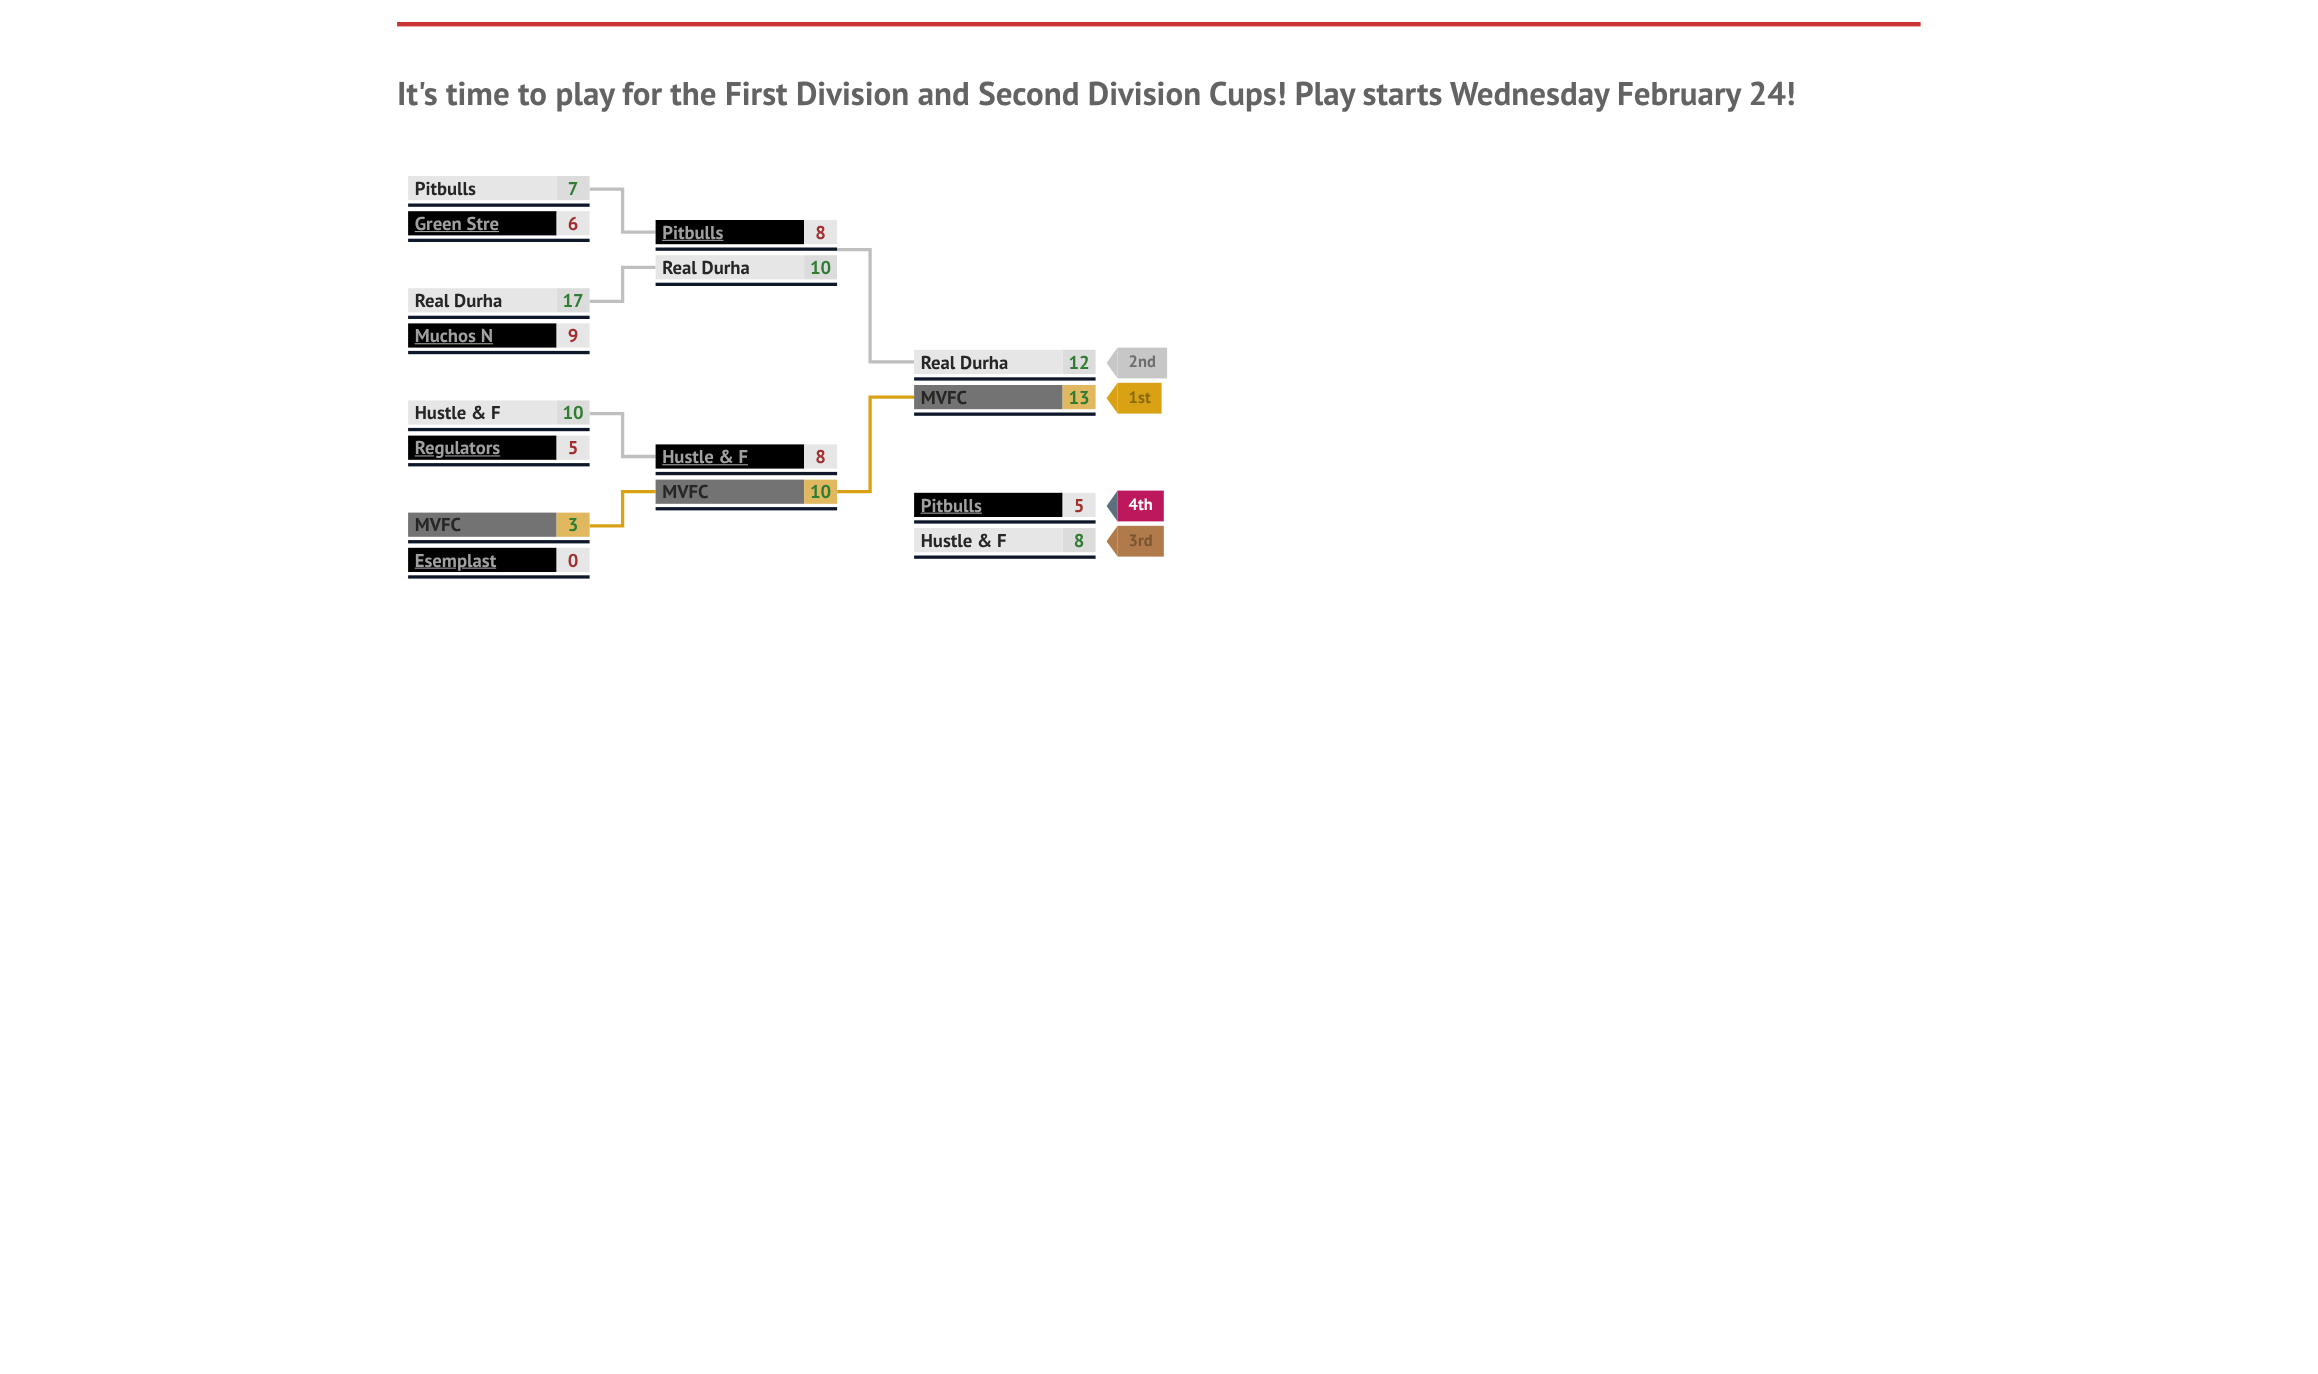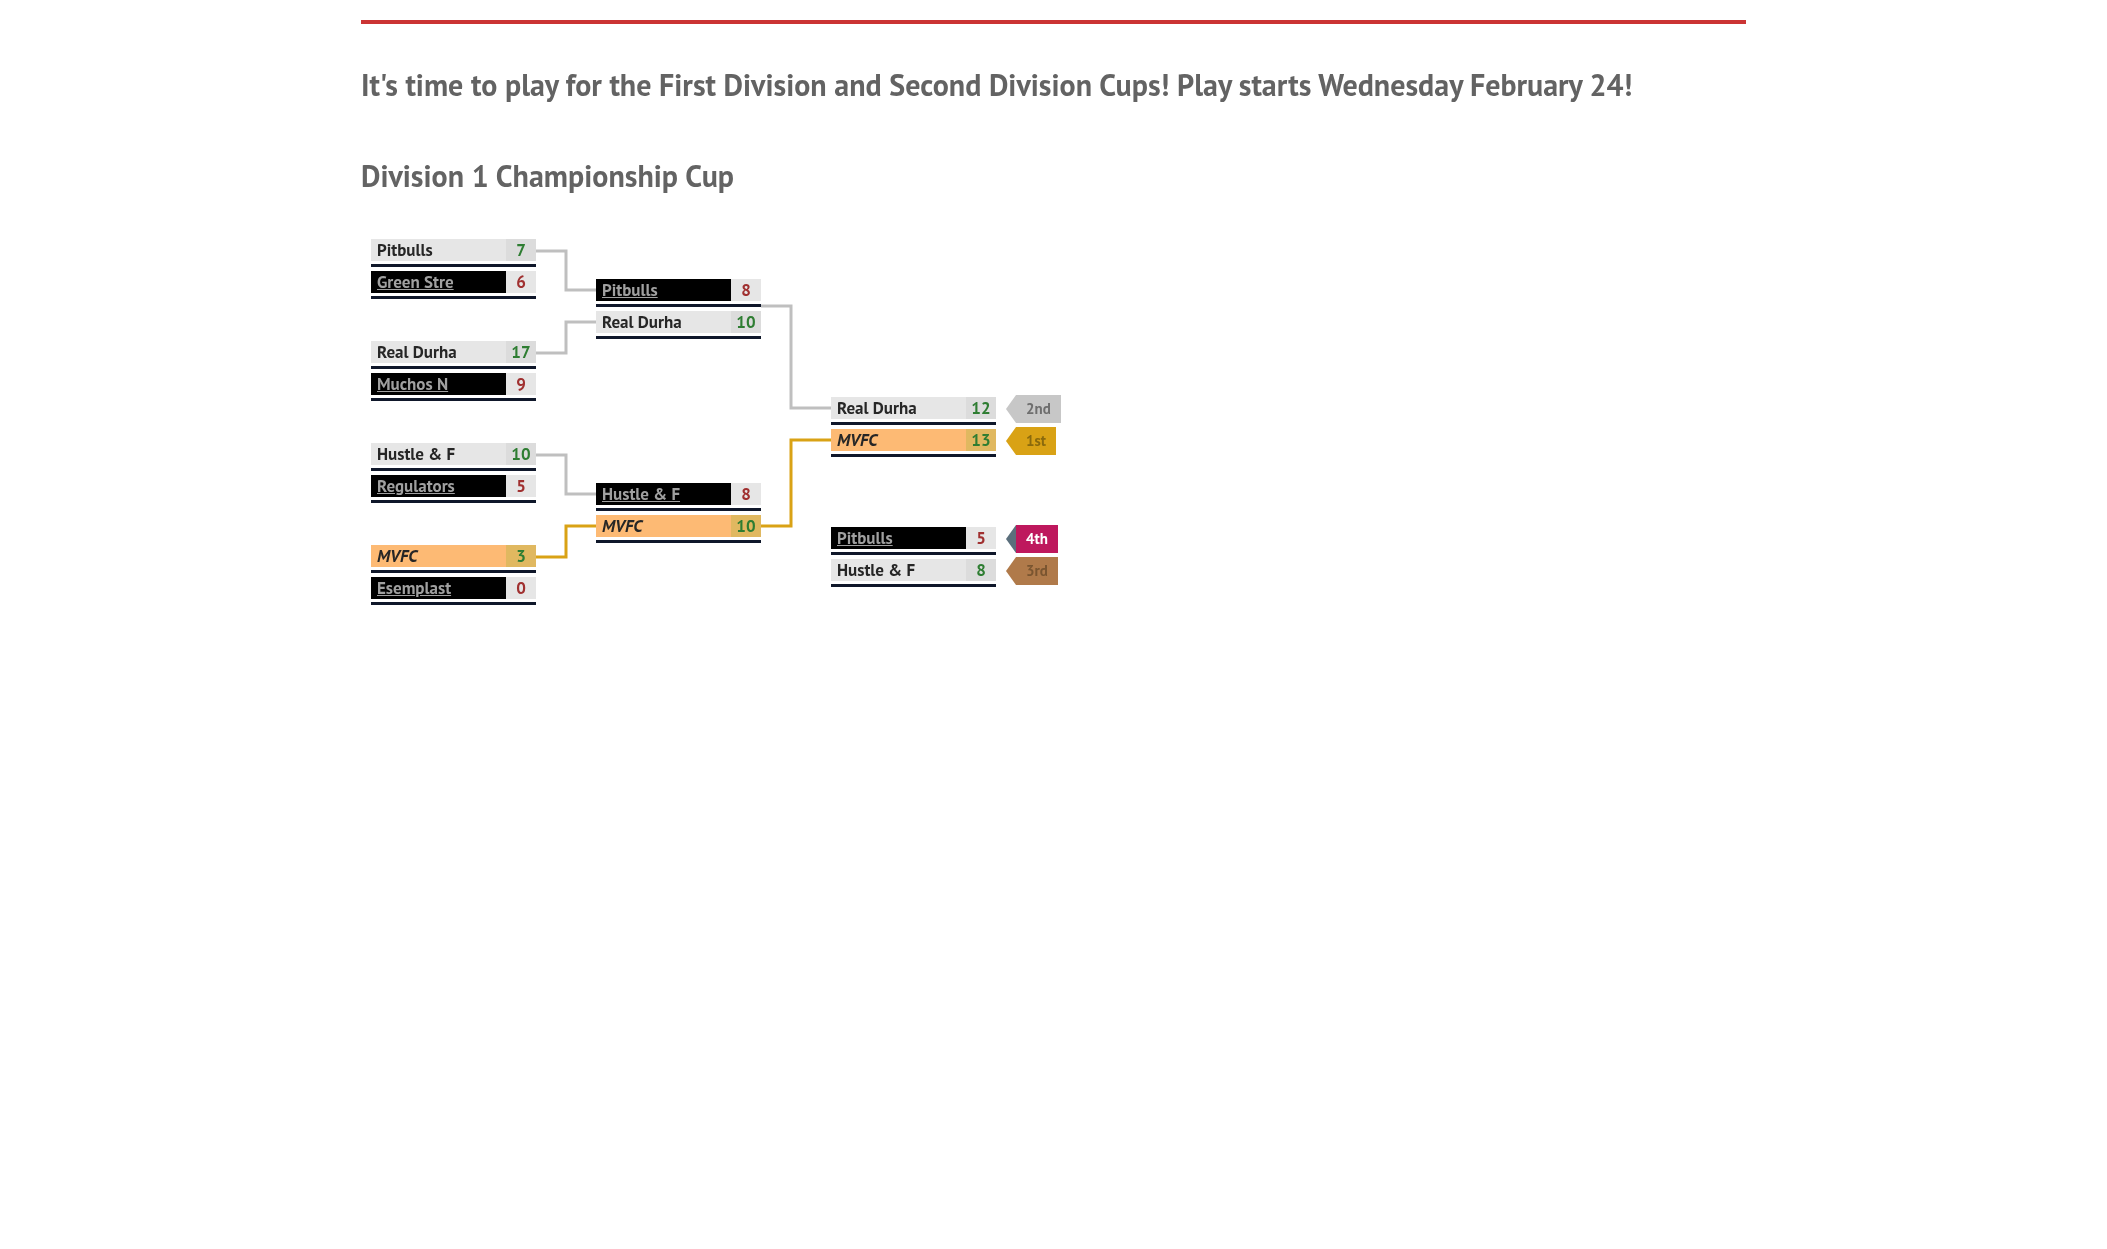--- a/index.html
+++ b/index.html
@@ -67,21 +67,21 @@
   .team-score {
     width: 30px;
     text-align: center;
     font-weight: 700;
   }
   
   .t-grey-win  .team-name  { background:#e6e6e6; color:#262626; }
   .t-grey-win  .team-score { background:#dcdcdc; color:#2e7d32; }
   .t-grey-lose .team-name  { background:#000000; color:#a0a0a0;text-decoration:underline; }
   .t-grey-lose .team-score { background:#e6e6e6; color:#a03030; }
-  .t-gold-win  .team-name  { background:#fdba74; color:#262626;font-style:italic; }
+  .t-gold-win  .team-name  { background:#737373; color:#262626; }
   .t-gold-win  .team-score { background:#e0b860; color:#2e7d32; } 
   .badge {
     position: absolute;
     height: 28px;
     line-height: 28px;
     padding: 0 10px 0 10px;
     font-size: 15px;
     font-weight: 700;
     color: #fff;
   }
@@ -106,21 +106,20 @@
     left: 0; top: 0;
     pointer-events: none;
   }
 </style>
 </head>
 <body>
 
 <div class="page">
   <hr class="red-rule">
   <h2 class="lead">It's time to play for the First Division and Second Division Cups! Play starts Wednesday February 24!</h2>
-  <h2 class="section-title">Division 1 Championship Cup</h2>
 
   <div class="bracket">
 
     <svg class="connectors" width="700" height="400">
 
       <g stroke="#bfbfbf" stroke-width="3" fill="none">
 
         <path d="M165 16 H195 V55 H225"></path>
 
         <path d="M165 118 H195 V87 H225"></path>

